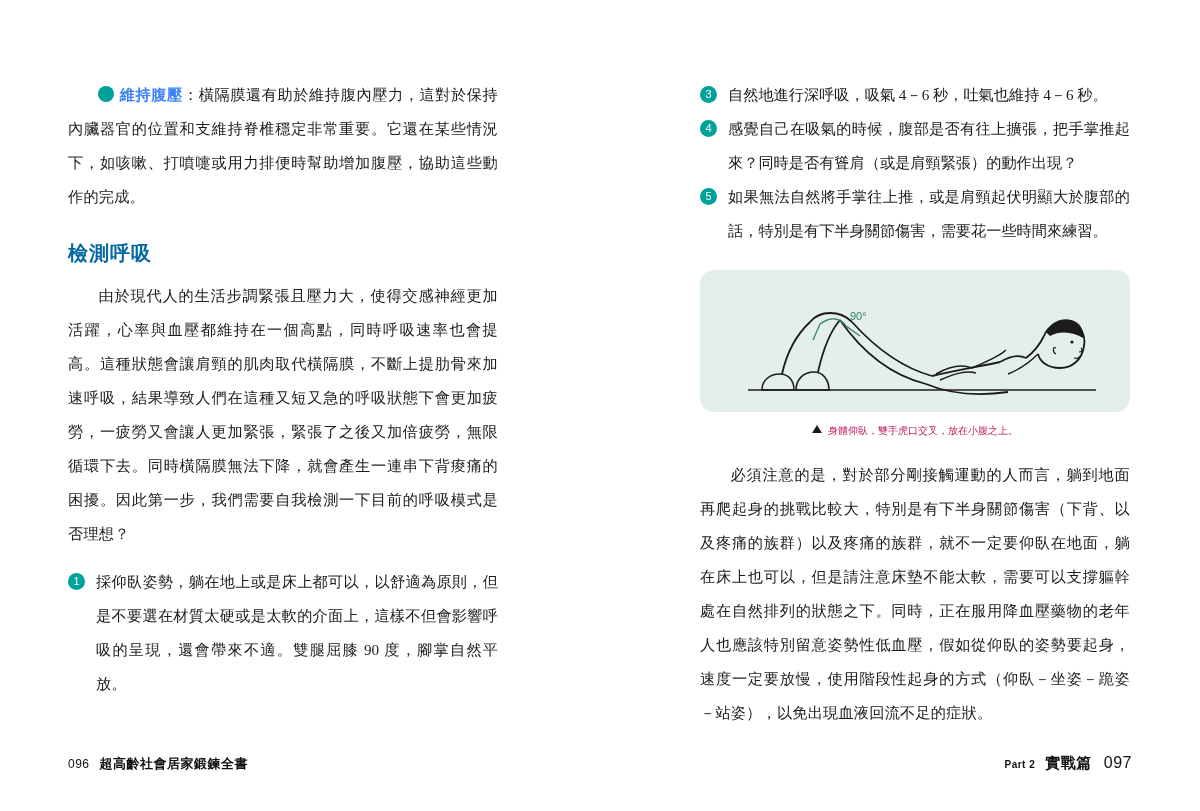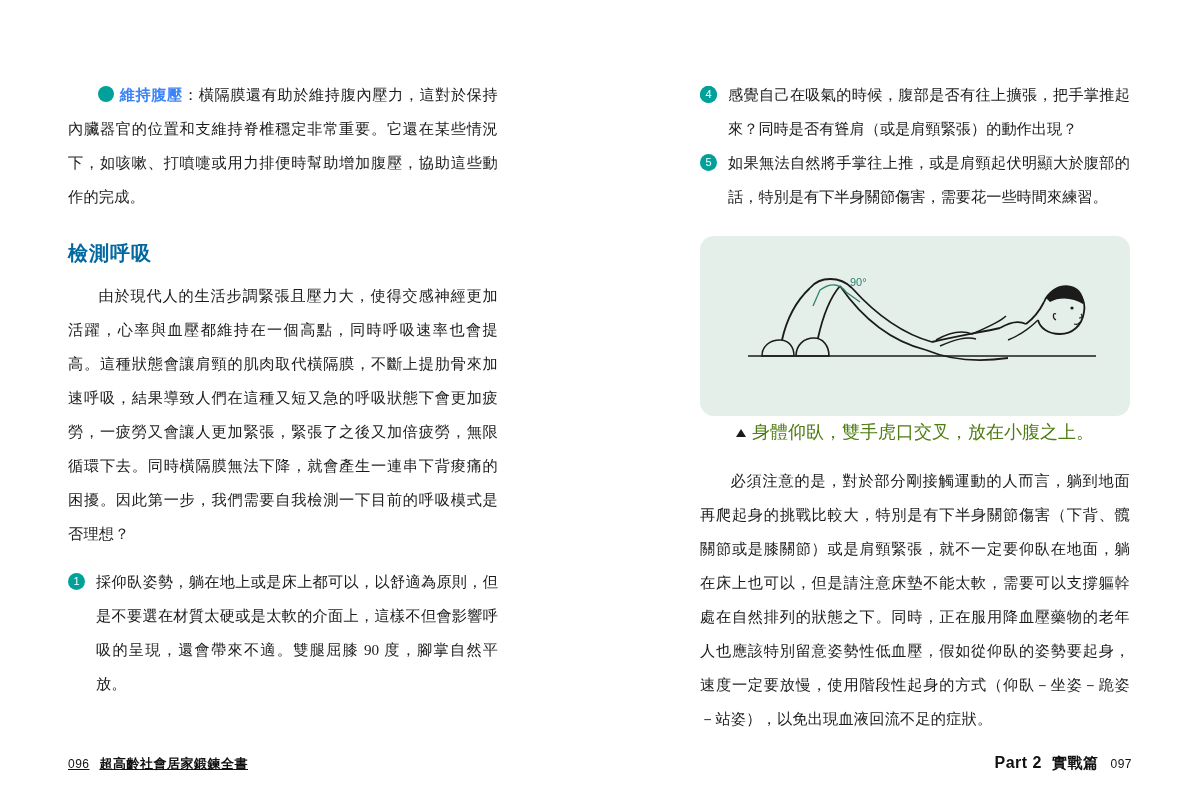--- a/index.html
+++ b/index.html
@@ -92,52 +92,51 @@
     color: #fff;
     font-size: 11px;
     text-align: center;
     font-family: "Liberation Sans", sans-serif;
   }
 
   
   .figure-box {
     margin-top: 22px;
     width: 430px;
-    height: 180px;
+    height: 142px;
     background: #e4efe9;
     border-radius: 14px;
     position: relative;
     overflow: hidden;
   }
   .figure-caption {
-    margin-top: 4px;
+    margin-top: 12px;
     text-align: center;
-    font-size: 18px;
-    color: #4d7c0f;
+    font-size: 10px;
+    color: #be185d;
   }
   .caption-tri {
     display: inline-block;
     width: 0; height: 0;
     border-left: 5px solid transparent;
     border-right: 5px solid transparent;
     border-bottom: 8px solid #1b1b1b;
     margin-right: 6px;
     vertical-align: 1px;
   }
 
   
   .footer-left {
     position: absolute;
     left: 68px;
     bottom: 38px;
     font-size: 12.5px;
     color: #111;
     font-family: "Liberation Sans", sans-serif;
     letter-spacing: 0.5px;
-    text-decoration: underline;
   }
   .footer-left .pg {
     font-family: "Liberation Sans", sans-serif;
     margin-right: 10px;
     font-size: 12px;
   }
   .footer-left .bk {
     font-weight: bold;
     font-size: 13px;
     font-family: "Liberation Sans", sans-serif;
@@ -145,23 +144,23 @@
   .footer-right {
     position: absolute;
     right: 68px;
     bottom: 38px;
     font-size: 12.5px;
     color: #111;
     font-family: "Liberation Sans", sans-serif;
     letter-spacing: 0.5px;
     text-align: right;
   }
-  .footer-right .part { font-weight: bold; font-size: 16px; }
+  .footer-right .part { font-weight: bold; font-size: 10px; }
   .footer-right .sec { font-weight: bold; font-size: 15px; margin: 0 12px 0 10px; }
-  .footer-right .pg { font-size: 12px; }
+  .footer-right .pg { font-size: 16px; }
 
   .angle-label {
     font-family: "Liberation Sans", sans-serif;
     font-size: 11px;
     fill: #2f7f6f;
   }
 </style>
 </head>
 <body>
 
@@ -185,20 +184,21 @@
       </li>
 
     </ul>
   </div>
 
   <div class="col col-right">
 
     <ul class="num-list" style="margin-top:0;">
       <li>
         <span class="badge">3</span>
+        <span>自然地進行深呼吸，吸氣 4－6 秒，吐氣也維持 4－6 秒。</span>
       </li>
       <li>
         <span class="badge">4</span>
         <span>感覺自己在吸氣的時候，腹部是否有往上擴張，把手掌推起來？同時是否有聳肩（或是肩頸緊張）的動作出現？</span>
       </li>
       <li>
         <span class="badge">5</span>
         <span>如果無法自然將手掌往上推，或是肩頸起伏明顯大於腹部的話，特別是有下半身關節傷害，需要花一些時間來練習。</span>
       </li>
     </ul>
@@ -247,21 +247,21 @@
         <path d="M356 78 C353 76, 352 82, 356 84" fill="none" stroke="#1b1b1b" stroke-width="1.2"></path>
 
         <path d="M338 84 C330 92, 318 100, 308 104" fill="none" stroke="#1b1b1b" stroke-width="1.4"></path>
       </svg>
     </div>
 
     <div class="figure-caption">
       <span class="caption-tri"></span><span>身體仰臥，雙手虎口交叉，放在小腹之上。</span>
     </div>
 
-    <p class="body indent" style="margin-top:20px;">必須注意的是，對於部分剛接觸運動的人而言，躺到地面再爬起身的挑戰比較大，特別是有下半身關節傷害（下背、髖關節或是膝關節）或是肩頸緊張，就不一定要仰臥在地面，躺在床上也可以，但是請注意床墊不能太軟，需要可以支撐軀幹處在自然排列的狀態之下。同時，正在服用降血壓藥物的老年人也應該特別留意姿勢性低血壓，假如從仰臥的姿勢要起身，速度一定要放慢，使用階段性起身的方式（仰臥－坐姿－跪姿－站姿），以免出現血液回流不足的症狀。</p>
+    <p class="body indent" style="margin-top:20px;">必須注意的是，對於部分剛接觸運動的人而言，躺到地面再爬起身的挑戰比較大，特別是有下半身關節傷害（下背、以及疼痛的族群）以及疼痛的族群，就不一定要仰臥在地面，躺在床上也可以，但是請注意床墊不能太軟，需要可以支撐軀幹處在自然排列的狀態之下。同時，正在服用降血壓藥物的老年人也應該特別留意姿勢性低血壓，假如從仰臥的姿勢要起身，速度一定要放慢，使用階段性起身的方式（仰臥－坐姿－跪姿－站姿），以免出現血液回流不足的症狀。</p>
   </div>
 
   <div class="footer-left">
     <span class="pg">096</span><span class="bk">超高齡社會居家鍛鍊全書</span>
   </div>
 
   <div class="footer-right">
     <span class="part">Part 2</span><span class="sec">實戰篇</span><span class="pg">097</span>
   </div>
 

